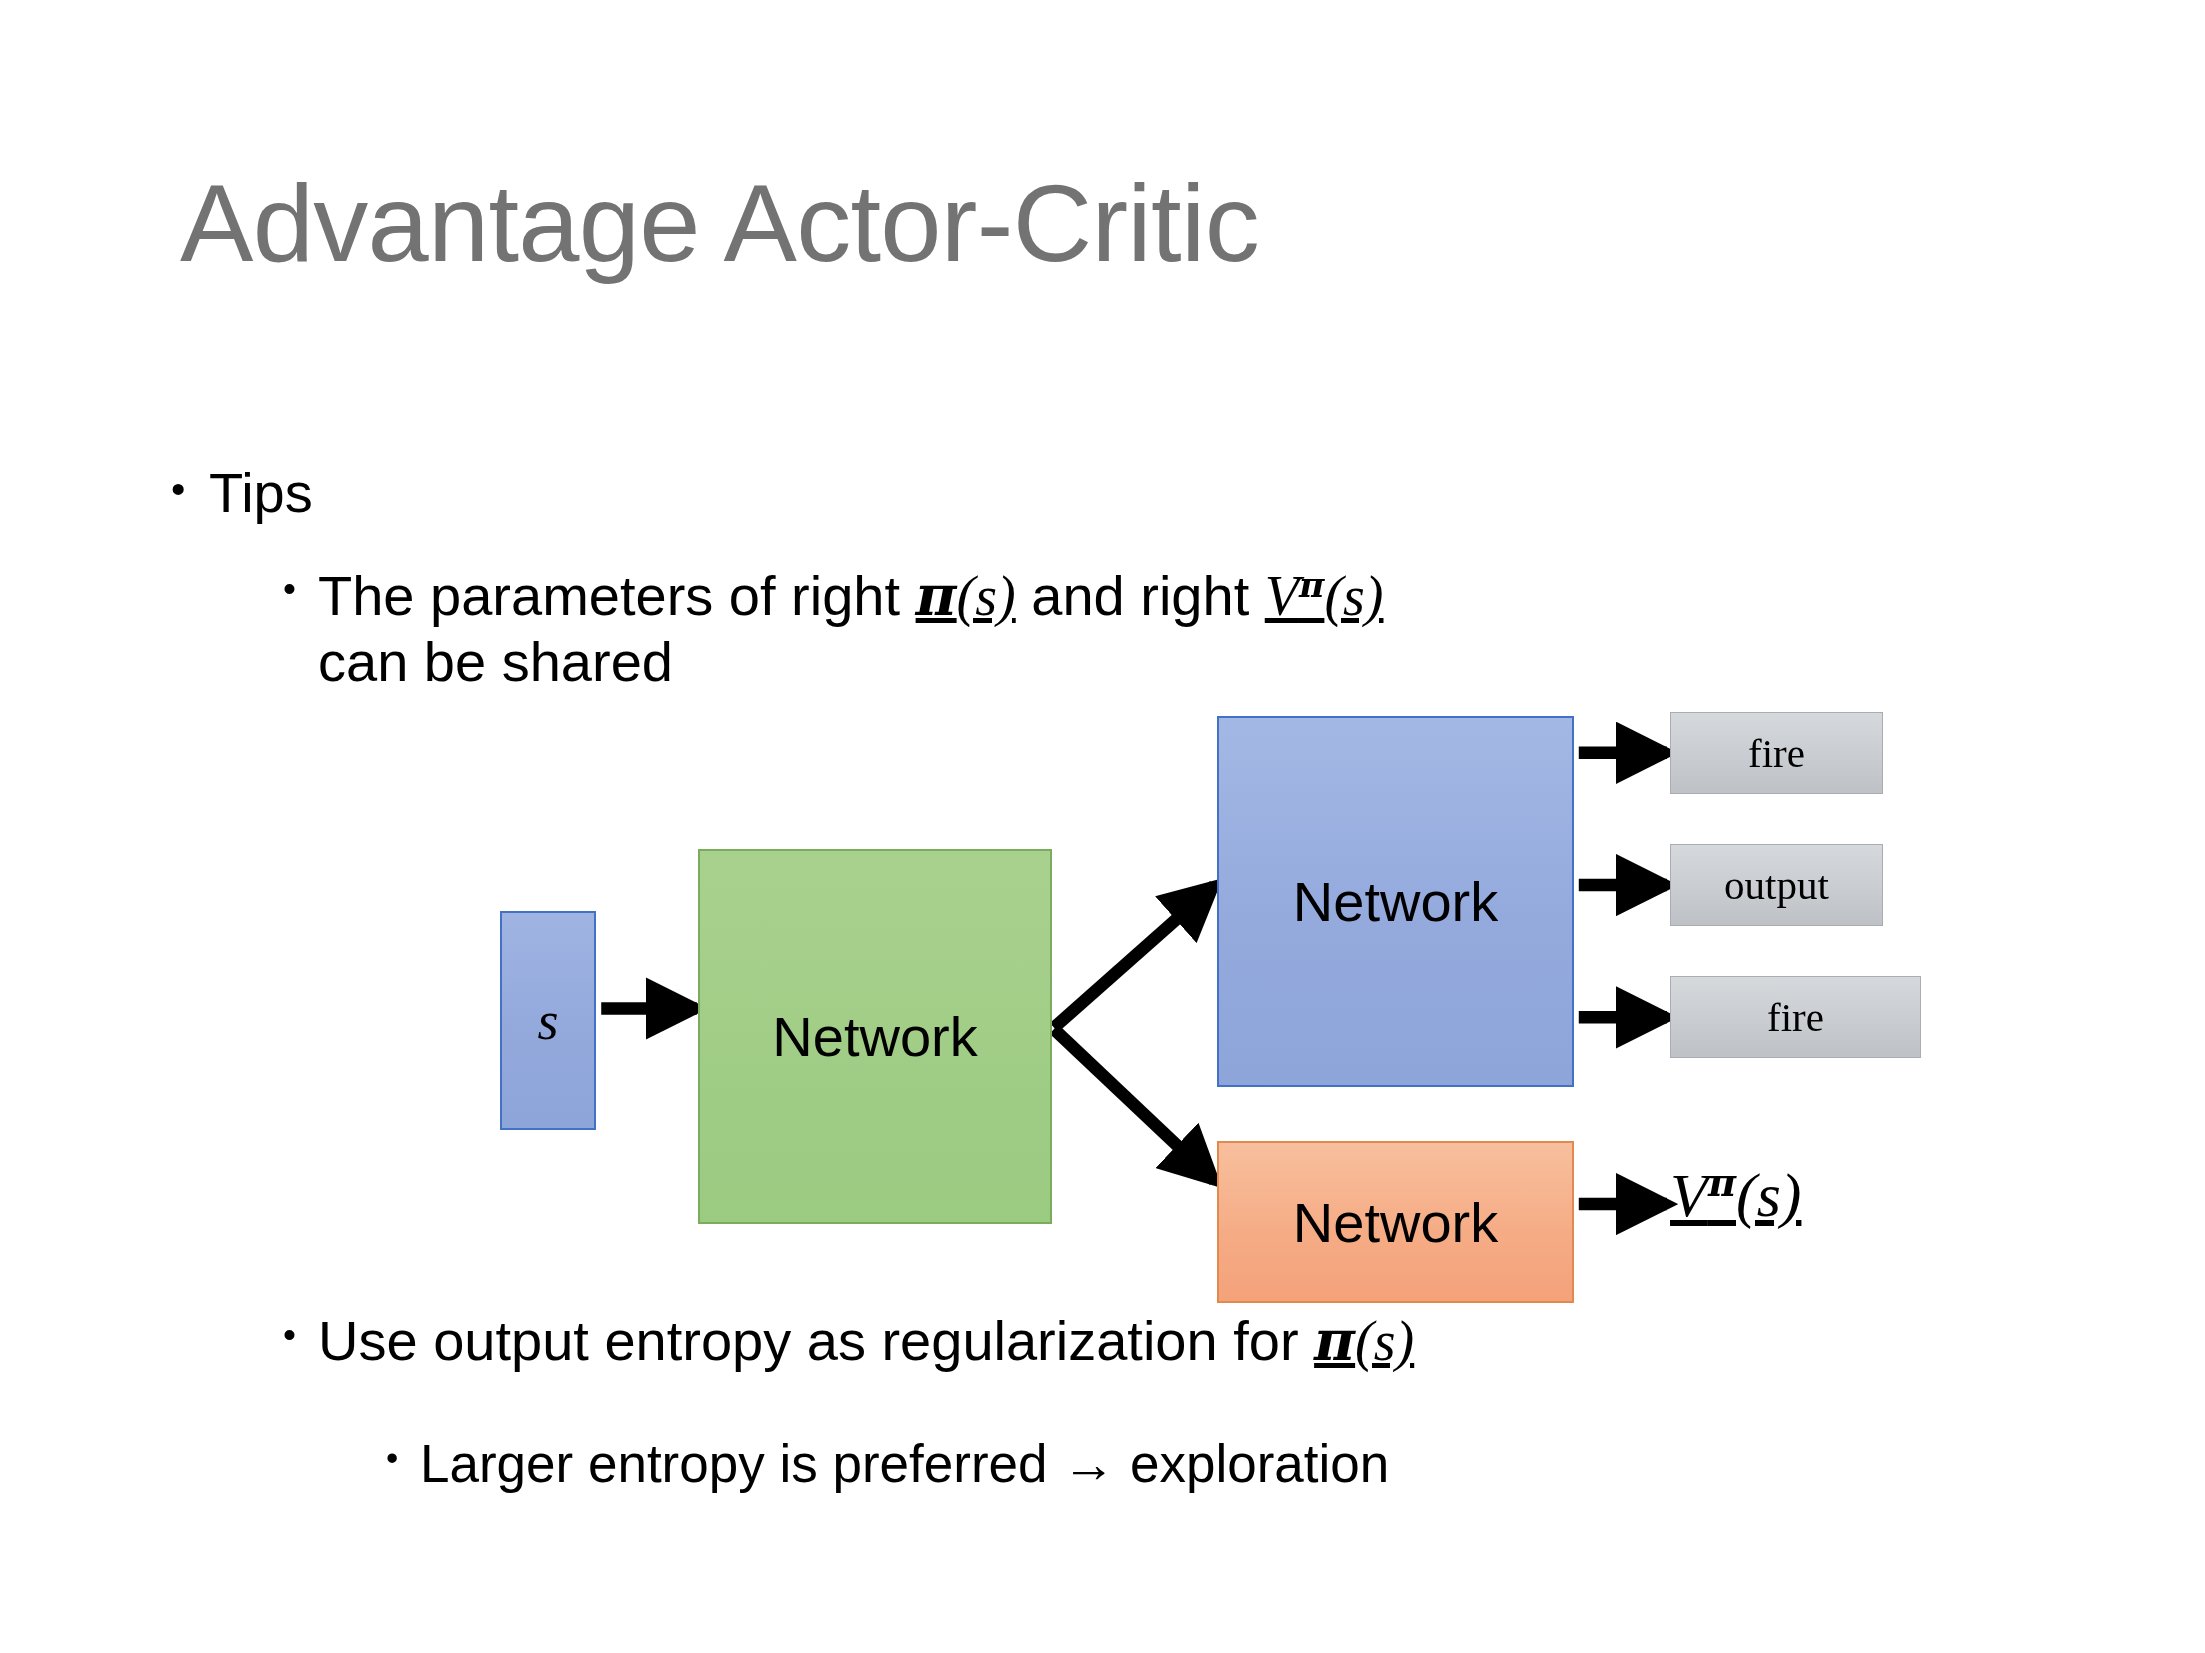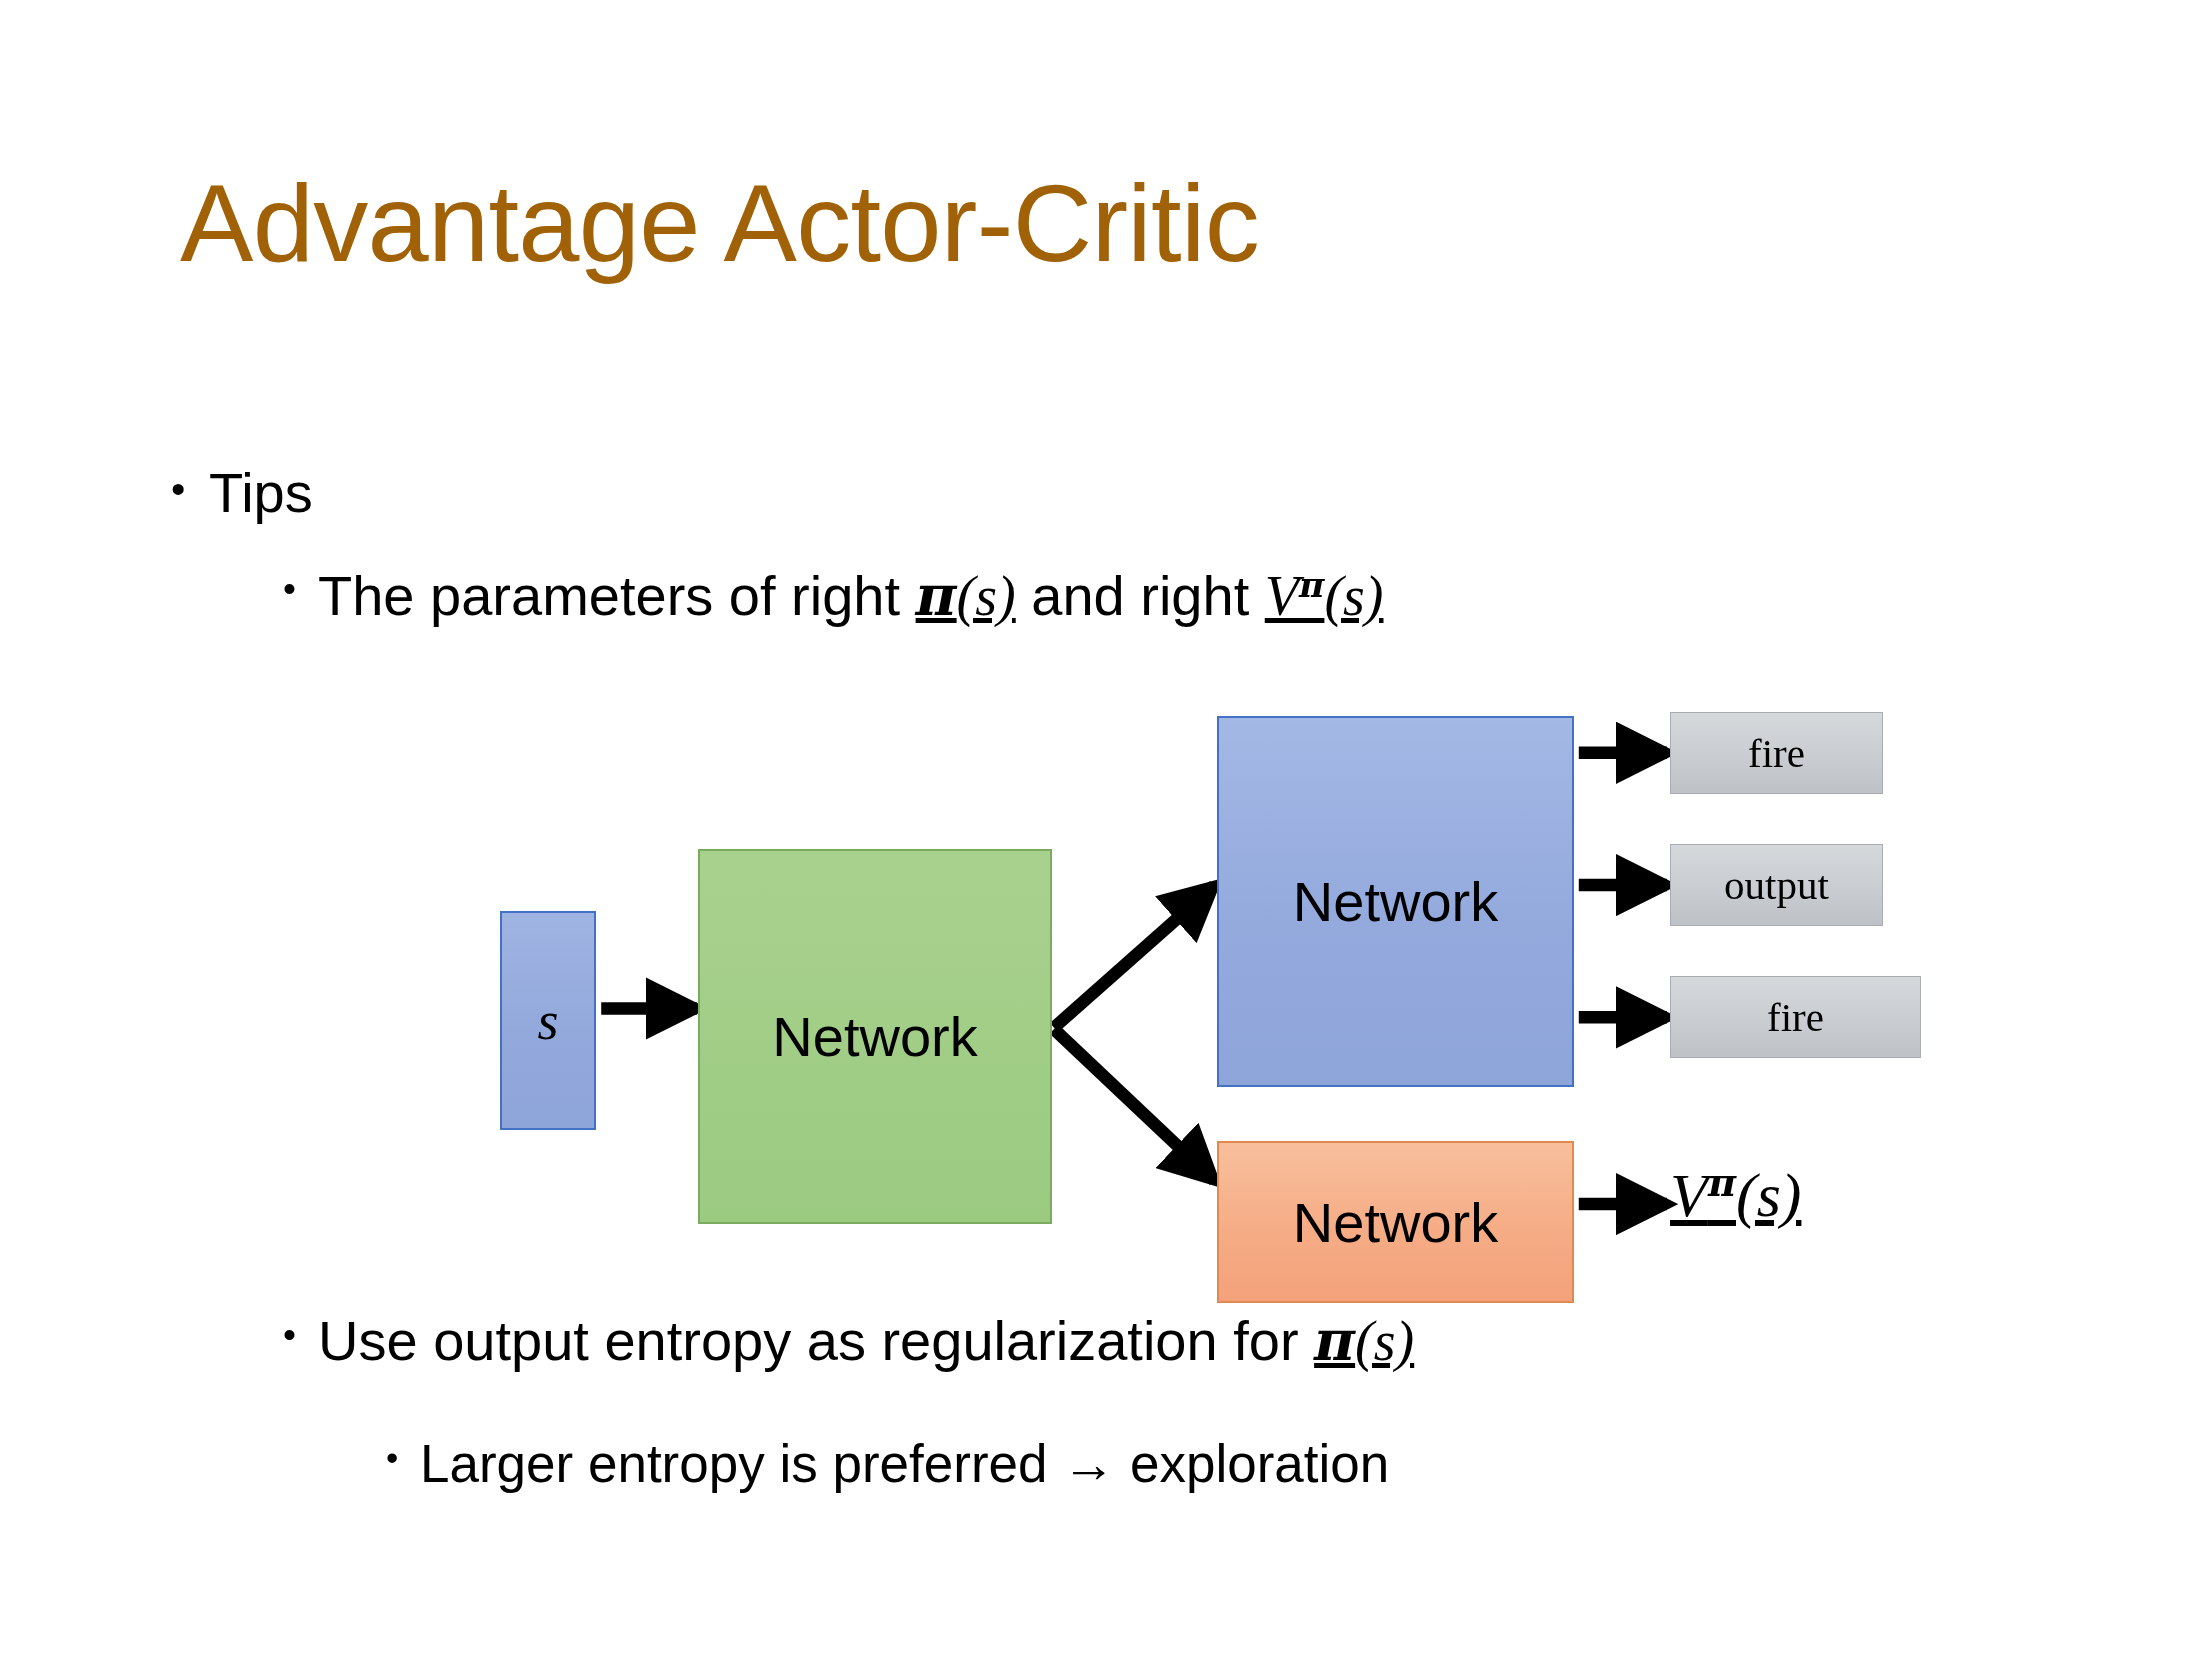--- a/index.html
+++ b/index.html
@@ -20,21 +20,21 @@
   
   #title {
     position: absolute;
     left: 180px;
     top: 168px;
     font-size: 110px;
     line-height: 1.0;
     font-weight: 400;
     letter-spacing: -0.7px;
     white-space: nowrap;
-    color: #a16207;
+    color: #737373;
   }
 
   
   .bullet {
     position: absolute;
     display: flex;
     align-items: flex-start;
     color: #000;
   }
   .bullet .dot {
@@ -189,20 +189,21 @@
 
   <div class="bullet" id="bullet-tips">
     <span class="dot">•</span>
     <span class="txt">Tips</span>
   </div>
 
   <div class="bullet" id="bullet-params">
     <span class="dot">•</span>
     <span class="txt">
       <span>The parameters of right </span><span class="math"><span class="pi-sym">π</span><span>(s)</span></span><span>  and right </span><span class="math"><span>V</span><sup>π</sup><span>(s)</span></span><br>
+      <span>can be shared</span>
     </span>
   </div>
 
   <div id="diagram">
     <svg width="2205" height="1654" viewBox="0 0 3000 2250" xmlns="http://www.w3.org/2000/svg">
       <defs>
         <marker id="ah" viewBox="0 0 10 10" refX="8.2" refY="5" markerWidth="5.0" markerHeight="5.0" orient="auto-start-reverse">
           <path d="M 0 0 L 10 5 L 0 10 z" fill="#000000"></path>
         </marker>
       </defs>

